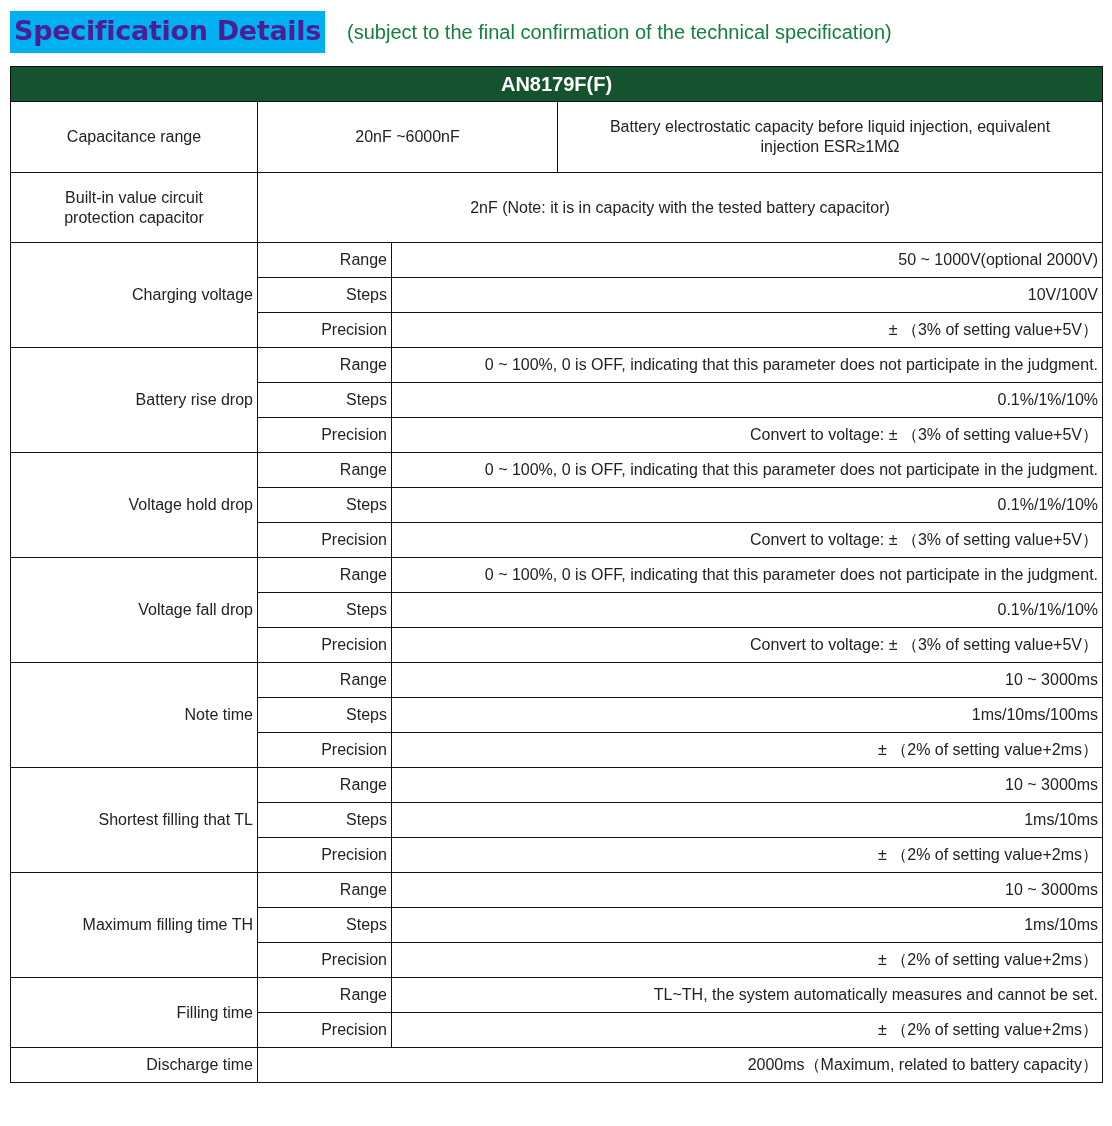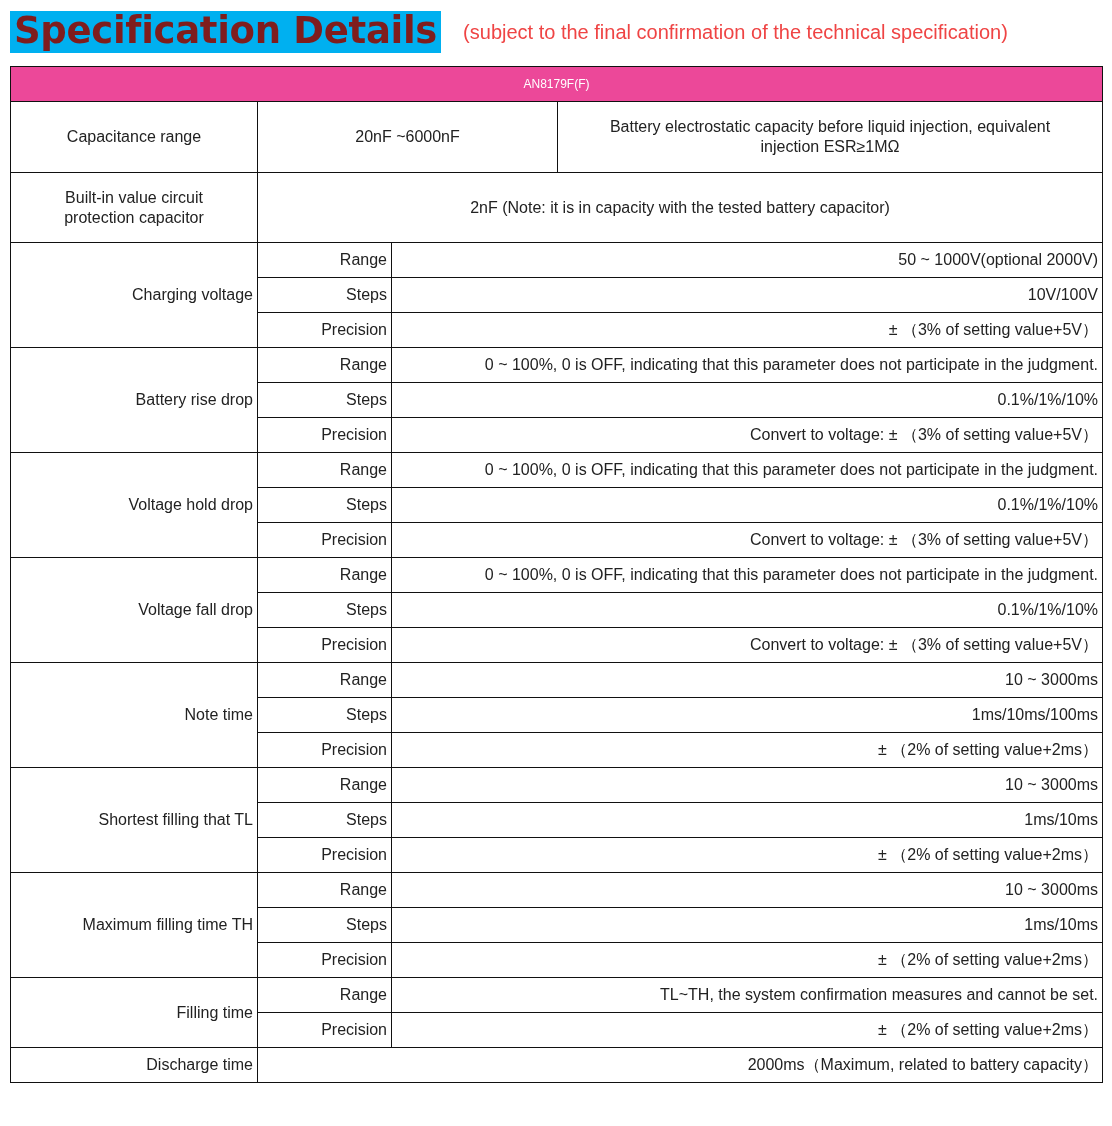--- a/index.html
+++ b/index.html
@@ -2,35 +2,35 @@
 <html><head>
 <meta charset="utf-8">
 <style>
   html, body { margin: 0; padding: 0; background: #ffffff; }
   body {
     width: 1112px; height: 1126px; position: relative; overflow: hidden;
     font-family: "Liberation Sans", "DejaVu Sans", sans-serif; color: #222;
   }
   .title-bar { position: absolute; left: 10px; top: 11px; height: 42px; display: flex; align-items: center; }
   .title-badge {
-    background: #00b0f0; color: #7f1d1d; font-weight: bold; font-size: 37px;
+    background: #00b0f0; color: #4c1d95; font-weight: bold; font-size: 27px;
     padding: 0 4px; height: 42px; line-height: 40px; box-sizing: border-box;
     font-family: "DejaVu Sans", sans-serif; letter-spacing: -0.3px;
   }
-  .title-sub { margin-left: 22px; font-size: 20px; color: #ef4444; }
+  .title-sub { margin-left: 22px; font-size: 20px; color: #15803d; }
   table.spec {
     position: absolute; left: 10px; top: 66px; width: 1092px;
     border-collapse: collapse; table-layout: fixed; font-size: 16px;
   }
   table.spec td {
     border: 1.5px solid #111; text-align: center; vertical-align: middle;
     padding: 0 4px; color: #222; line-height: 20px;
   }
   table.spec tr.hdr td {
-    background: #ec4899; color: #fff; height: 34px; font-size: 12px;
+    background: #14532d; color: #fff; height: 34px; font-size: 20px; font-weight: bold;
   }
   table.spec tr.r td { height: 34px; text-align: right; }
   .cap-note { line-height: 36px; }
 </style>
 </head>
 <body>
 
 <div class="title-bar">
   <span class="title-badge">Specification Details</span>
   <span class="title-sub">(subject to the final confirmation of the technical specification)</span>
@@ -159,21 +159,21 @@
       <td colspan="2">1ms/10ms</td>
     </tr>
     <tr class="r">
       <td>Precision</td>
       <td colspan="2">± （2% of setting value+2ms）</td>
     </tr>
 
     <tr class="r">
       <td rowspan="2">Filling time</td>
       <td>Range</td>
-      <td colspan="2">TL~TH, the system confirmation measures and cannot be set.</td>
+      <td colspan="2">TL~TH, the system automatically measures and cannot be set.</td>
     </tr>
     <tr class="r">
       <td>Precision</td>
       <td colspan="2">± （2% of setting value+2ms）</td>
     </tr>
 
     <tr class="r">
       <td>Discharge time</td>
       <td colspan="3">2000ms（Maximum, related to battery capacity）</td>
     </tr>

